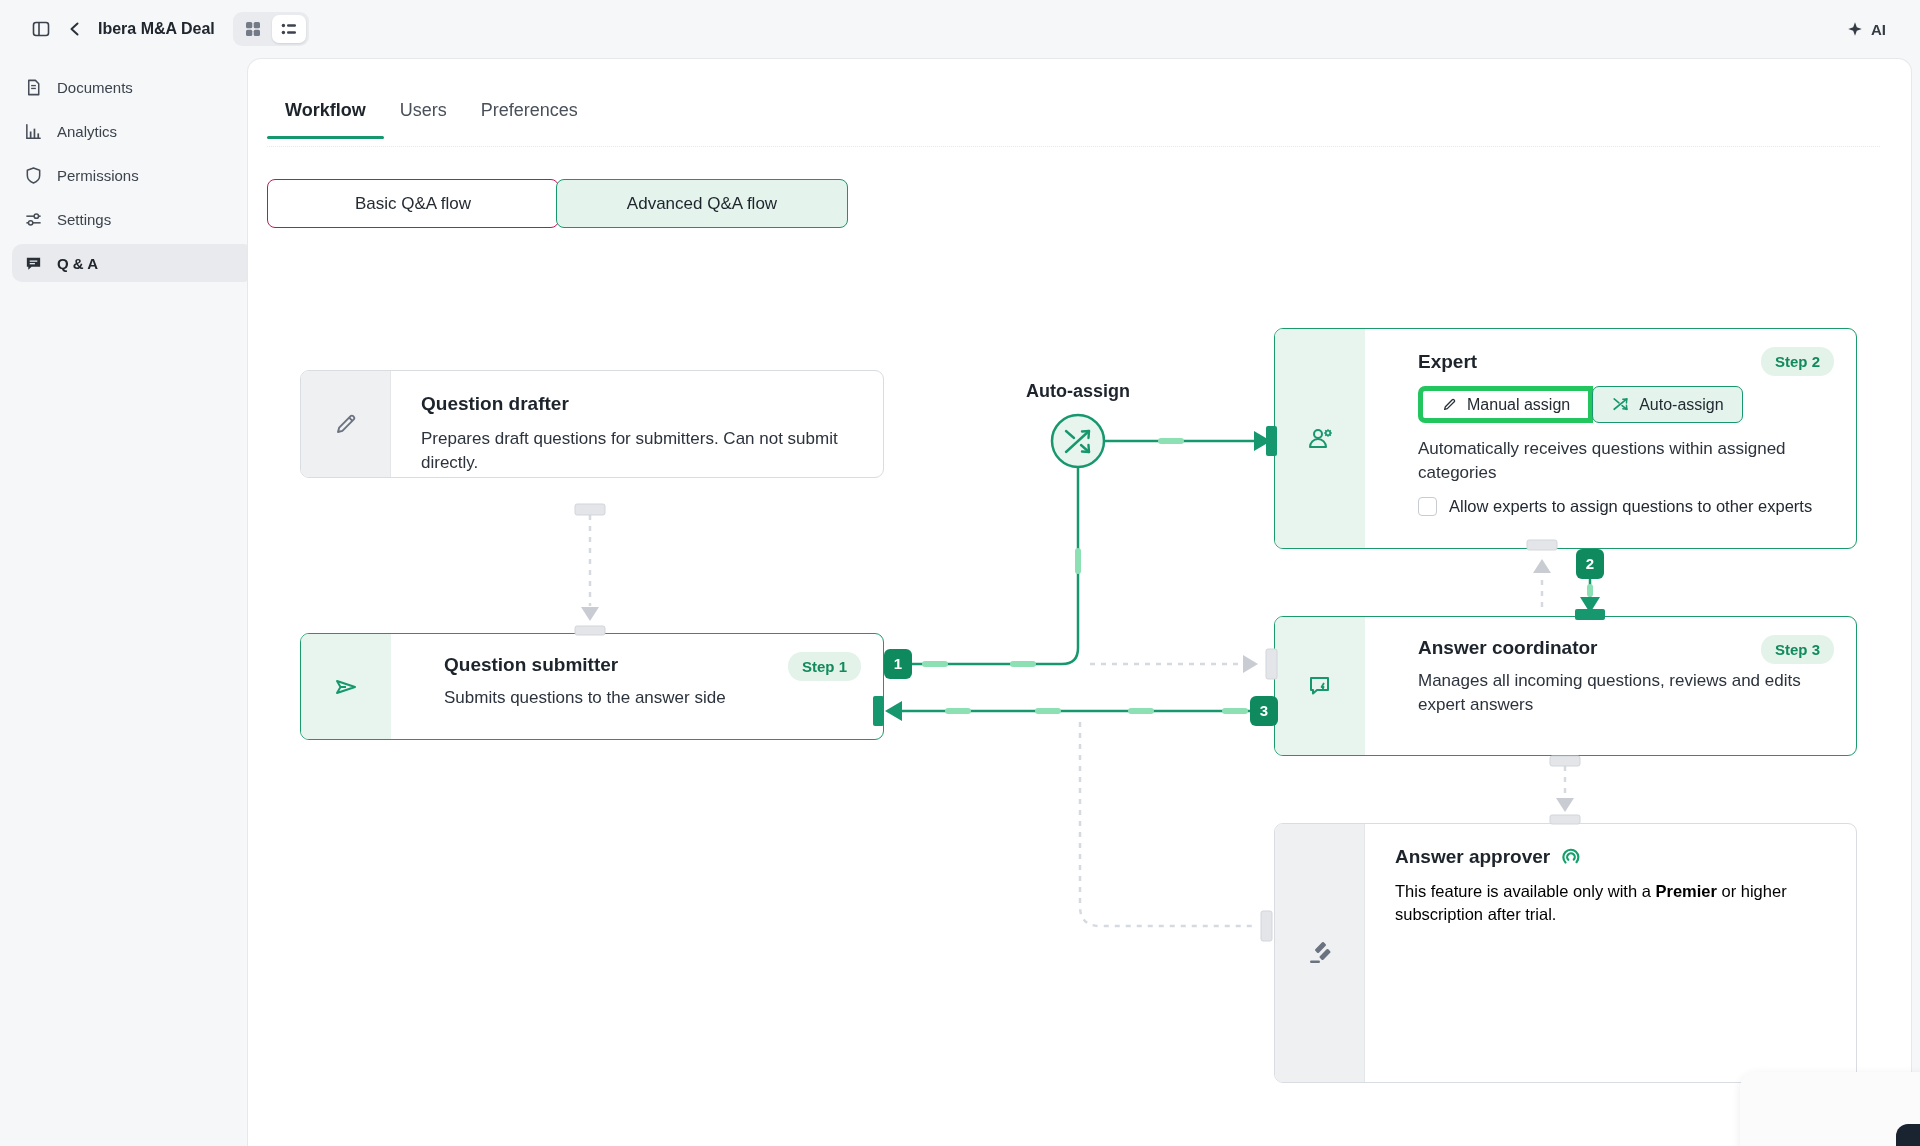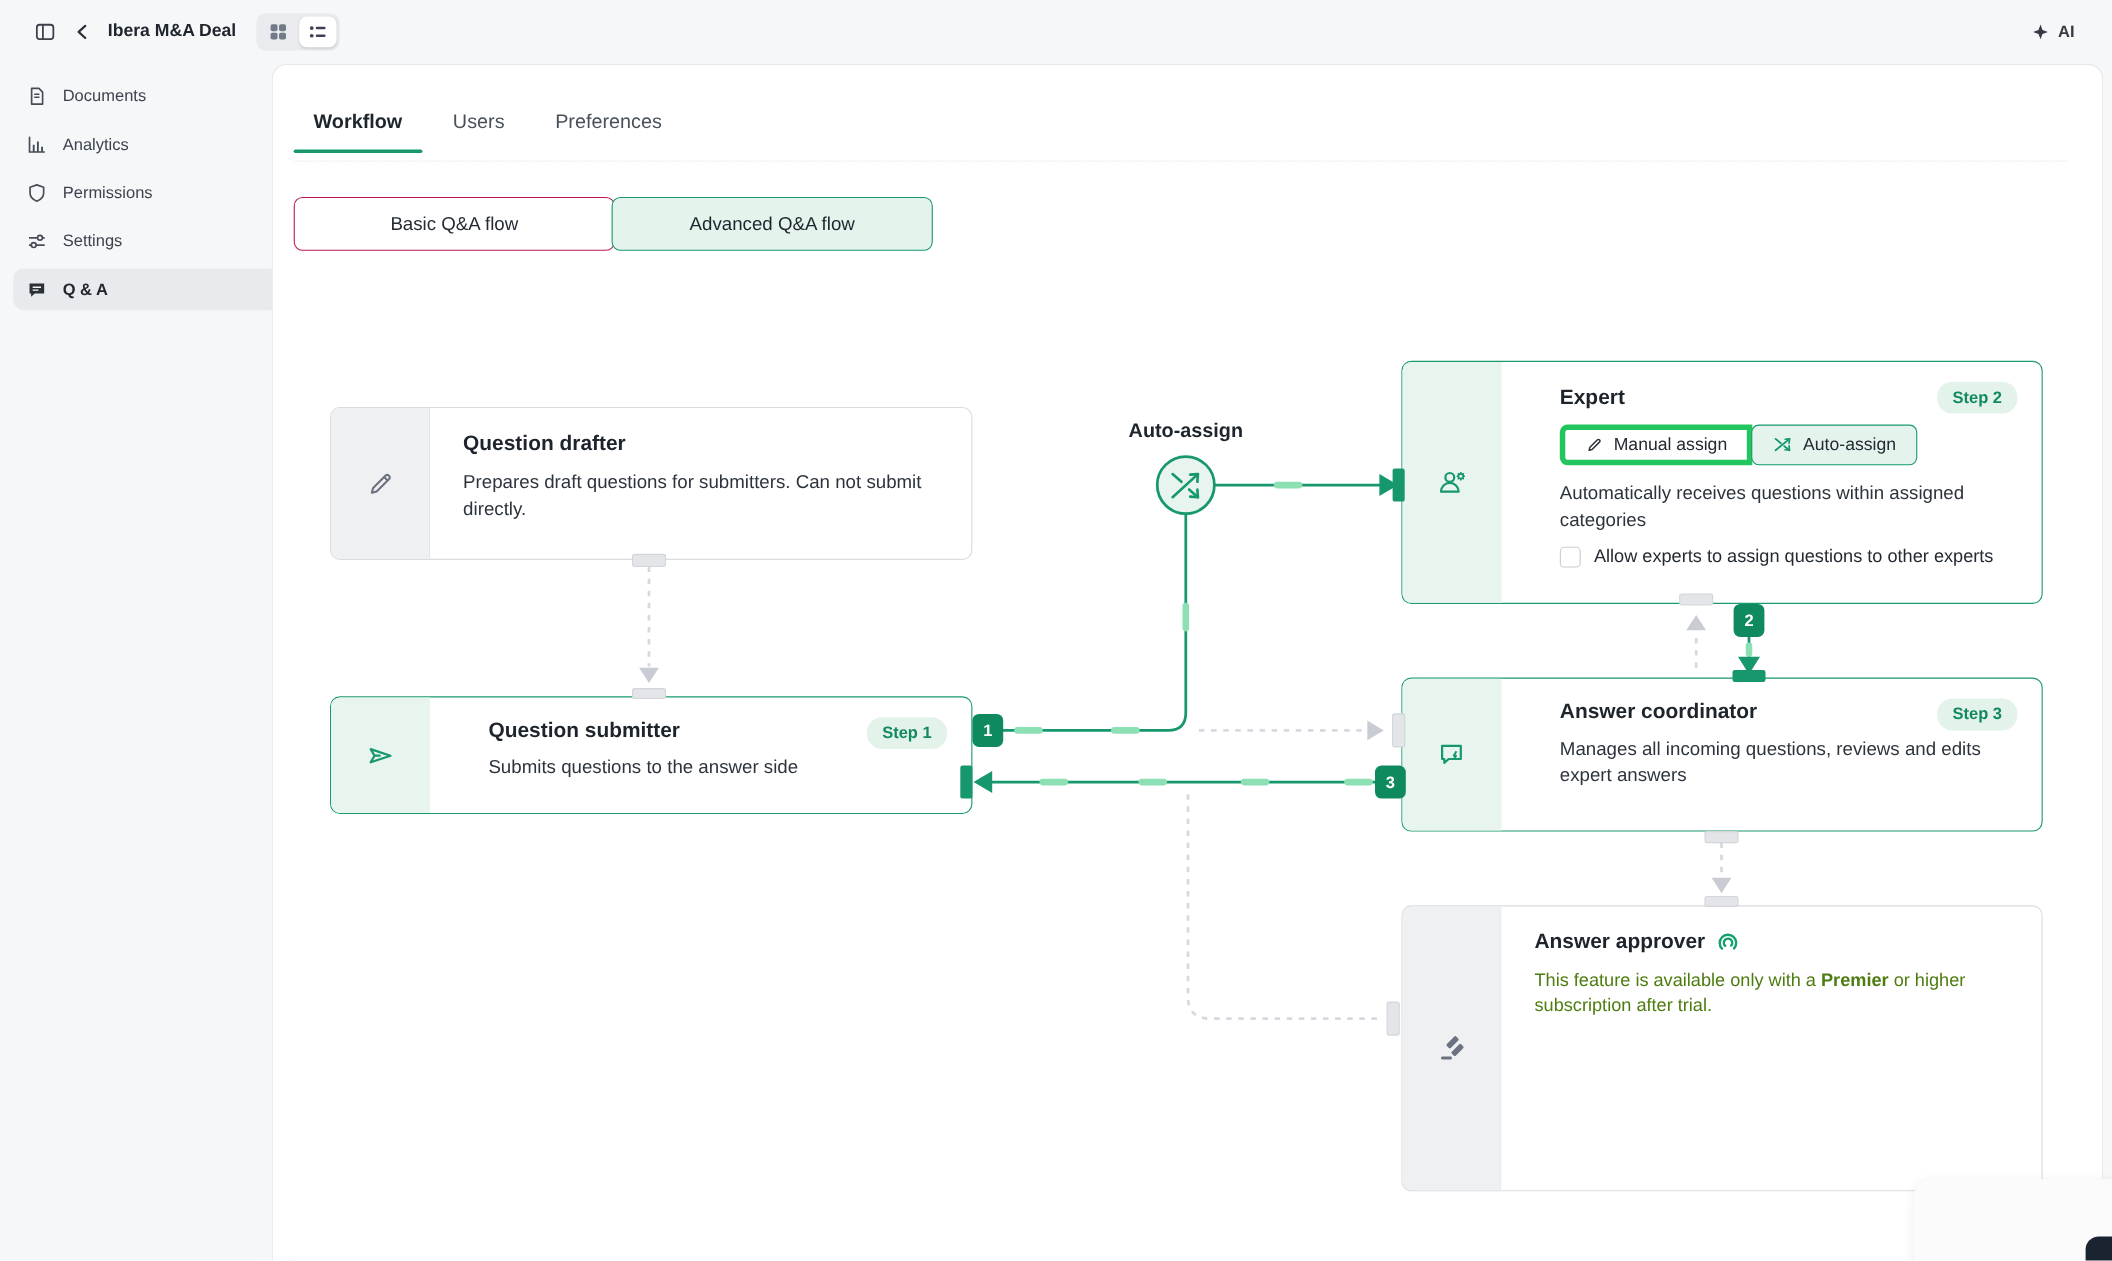--- a/index.html
+++ b/index.html
@@ -17,21 +17,21 @@
   .ai-btn { margin-left:auto; display:flex; align-items:center; gap:7px; font-size:15px; font-weight:bold; color:#343b44; cursor:pointer; padding:6px 10px; border-radius:8px; }
 
   
   .sidebar { position:absolute; left:0; top:58px; bottom:0; width:267px; border-right:1px solid #e7e8ea; padding:10px 12px; }
   .side-item { display:flex; align-items:center; gap:14px; height:38px; padding:0 12px; border-radius:10px; font-size:15px; color:#3c434d; cursor:pointer; margin-bottom:6px; }
   .side-item.active { background:#e9eaed; color:#20262e; font-weight:bold; }
   .side-item svg { flex:0 0 auto; }
 
   
   .panel { position:absolute; left:247px; top:58px; right:8px; bottom:0; background:#ffffff; border:1px solid #e7e8ea; border-bottom:none; border-radius:14px 14px 0 0; }
-  .tabs { position:absolute; left:285px; top:100px; display:flex; gap:46px; }
+  .tabs { position:absolute; left:285px; top:100px; display:flex; gap:34px; }
   .tab { font-size:18px; color:#49505a; padding:0 0 18px 0; cursor:pointer; position:relative; }
   .tab.active { color:#1d242c; font-weight:bold; }
   .tab.active::after { content:""; position:absolute; left:-18px; right:-18px; bottom:0; height:3px; background:#17976e; border-radius:2px; }
   .tabs-rule { position:absolute; left:267px; top:146px; right:40px; border-bottom:1px dotted #e6e8ea; }
 
   .flow-toggle { position:absolute; left:267px; top:179px; display:flex; }
   .flow-btn { height:49px; width:292px; display:flex; align-items:center; justify-content:center; font-size:17px; color:#252b33; background:#ffffff; border:1px solid #be185d; border-radius:8px; cursor:pointer; }
   .flow-btn.selected { background:#e4f4ec; border:1.5px solid #17976e; color:#1d242c; margin-left:-3px; z-index:2; }
 
   
@@ -47,21 +47,21 @@
   .card-body { flex:1; padding:22px 26px 20px 30px; position:relative; }
   .card-title { font-size:19px; font-weight:bold; color:#1d242c; display:flex; align-items:center; gap:10px; }
   .card-desc { font-size:17px; color:#2c333c; line-height:1.42; margin-top:12px; }
   .step-pill { position:absolute; right:22px; top:18px; background:#e3f3ea; color:#128a5e; font-size:15px; font-weight:bold; padding:6px 14px; border-radius:14px; }
   .assign-row { display:flex; margin-top:13px; }
   .assign-btn { height:37px; display:flex; align-items:center; gap:9px; font-size:16px; color:#232a32; padding:0 18px; background:#fff; border:5px solid #22c55e; cursor:pointer; }
   .assign-btn.manual { border-radius:7px 0 0 7px; }
   .assign-btn.auto { background:#e4f4ec; border:1.5px solid #17976e; border-radius:7px; margin-left:-1px; z-index:2; }
   .check-row { display:flex; align-items:center; gap:12px; margin-top:12px; font-size:16.5px; color:#232a32; }
   .checkbox { width:19px; height:19px; border:1.5px solid #c7ccd2; border-radius:4px; background:#fff; flex:0 0 auto; cursor:pointer; }
-  .note { font-size:16.5px; color:#4d7c0f; line-height:1.42; margin-top:12px; }
+  .note { font-size:16.5px; color:#000000; line-height:1.42; margin-top:12px; }
   .auto-label { position:absolute; left:1008px; top:381px; width:140px; text-align:center; font-size:18px; font-weight:bold; color:#1d242c; z-index:6; }
   .badge-num { font:bold 15px "Liberation Sans",sans-serif; fill:#ffffff; }
 
   
   .corner-card { position:absolute; right:-40px; bottom:-36px; width:220px; height:110px; background:#fbfbfc; border-radius:16px; box-shadow:0 2px 10px rgba(25,30,40,.08); z-index:8; }
   .corner-dark { position:absolute; right:-18px; bottom:-18px; width:42px; height:40px; background:#1a2330; border-radius:12px; z-index:9; }
 </style>
 </head>
 <body>
 
@@ -178,21 +178,21 @@
 
       <path d="M906 664 H1062 Q1078 664 1078 648 V468" fill="none" stroke="#17976e" stroke-width="2.5"></path>
 
       <path d="M1104 441 H1256" fill="none" stroke="#17976e" stroke-width="2.5"></path>
 
       <path d="M1590 578 V600" fill="none" stroke="#17976e" stroke-width="2.5"></path>
 
       <path d="M1250 711 H900" fill="none" stroke="#17976e" stroke-width="2.5"></path>
     </svg>
 
-    <div class="card gray" style="left:300px; top:370px; width:584px; height:139px;">
+    <div class="card gray" style="left:300px; top:370px; width:584px; height:108px;">
       <div class="icon-panel gray">
         <svg width="28" height="28" viewBox="0 0 28 28">
             <path d="M6 22 L7.2 17.6 L18.6 6.2 a1.8 1.8 0 0 1 2.6 0 l0.6 0.6 a1.8 1.8 0 0 1 0 2.6 L10.4 20.8 Z" fill="none" stroke="#6b7280" stroke-width="1.9" stroke-linejoin="round"></path>
             <path d="M17.2 7.6 l3.2 3.2" stroke="#6b7280" stroke-width="1.9"></path>
           </svg>
       </div>
       <div class="card-body">
         <div class="card-title">
             <span>Question drafter</span>
           </div>

